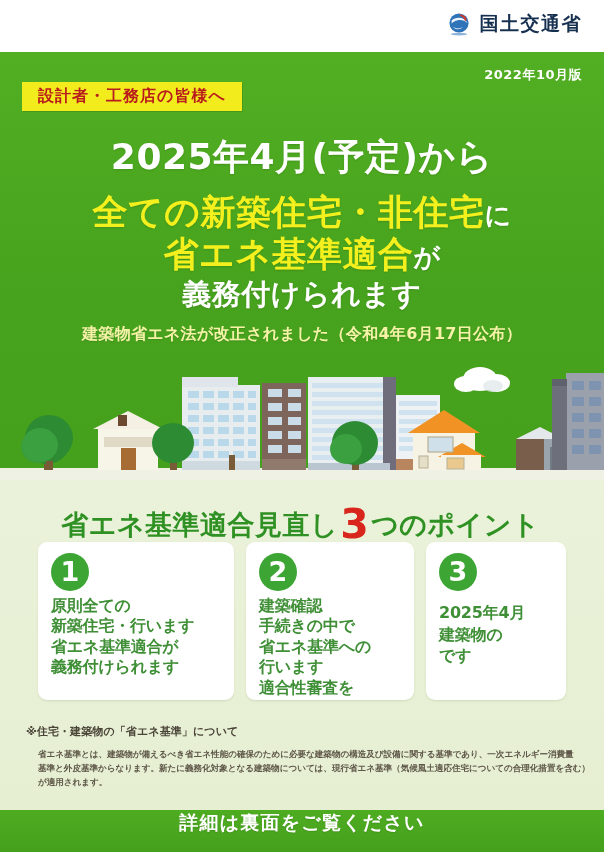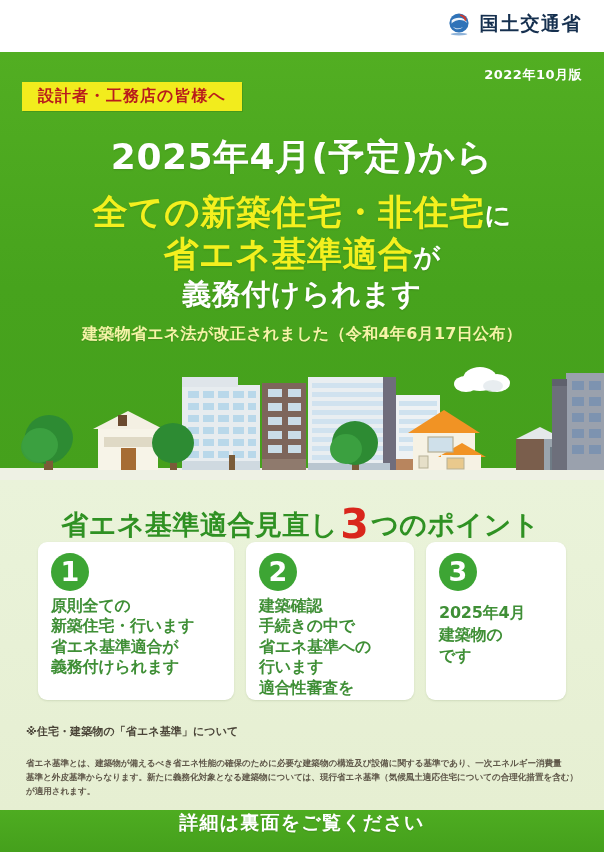--- a/index.html
+++ b/index.html
@@ -103,23 +103,23 @@
   }
   .card-lines{font-size:16px;font-weight:bold;color:#3f8f36;line-height:1.28;letter-spacing:-.2px;}
   .card.c3 .card-lines{margin-top:11px;line-height:1.35;}
   .card-lines div{white-space:nowrap;}
 
   
   .footnote{
     position:absolute;left:26px;top:244px;width:552px;
     color:#5c5446;
   }
-  .fn-title{font-size:11px;font-weight:bold;color:#4a4438;margin-bottom:18px;letter-spacing:.1px;}
+  .fn-title{font-size:11px;font-weight:bold;color:#4a4438;margin-bottom:9px;letter-spacing:.1px;}
   .fn-body{font-size:8.6px;line-height:1.62;font-weight:bold;color:#5e5648;letter-spacing:-.05px;}
-  .fn-body div{white-space:nowrap;}
+  .fn-body div{white-space:nowrap;margin-left:12px;}
 
   
   .bottom-bar{
     position:absolute;left:0;top:810px;width:604px;height:42px;
     background:#4aa81f;
     background-image:linear-gradient(180deg,#4eac21 0%,#45a01c 100%);
     display:flex;align-items:flex-start;justify-content:center;
   }
   .bottom-bar .txt{
     font-size:19px;font-weight:bold;color:#ffffff;letter-spacing:1.2px;

